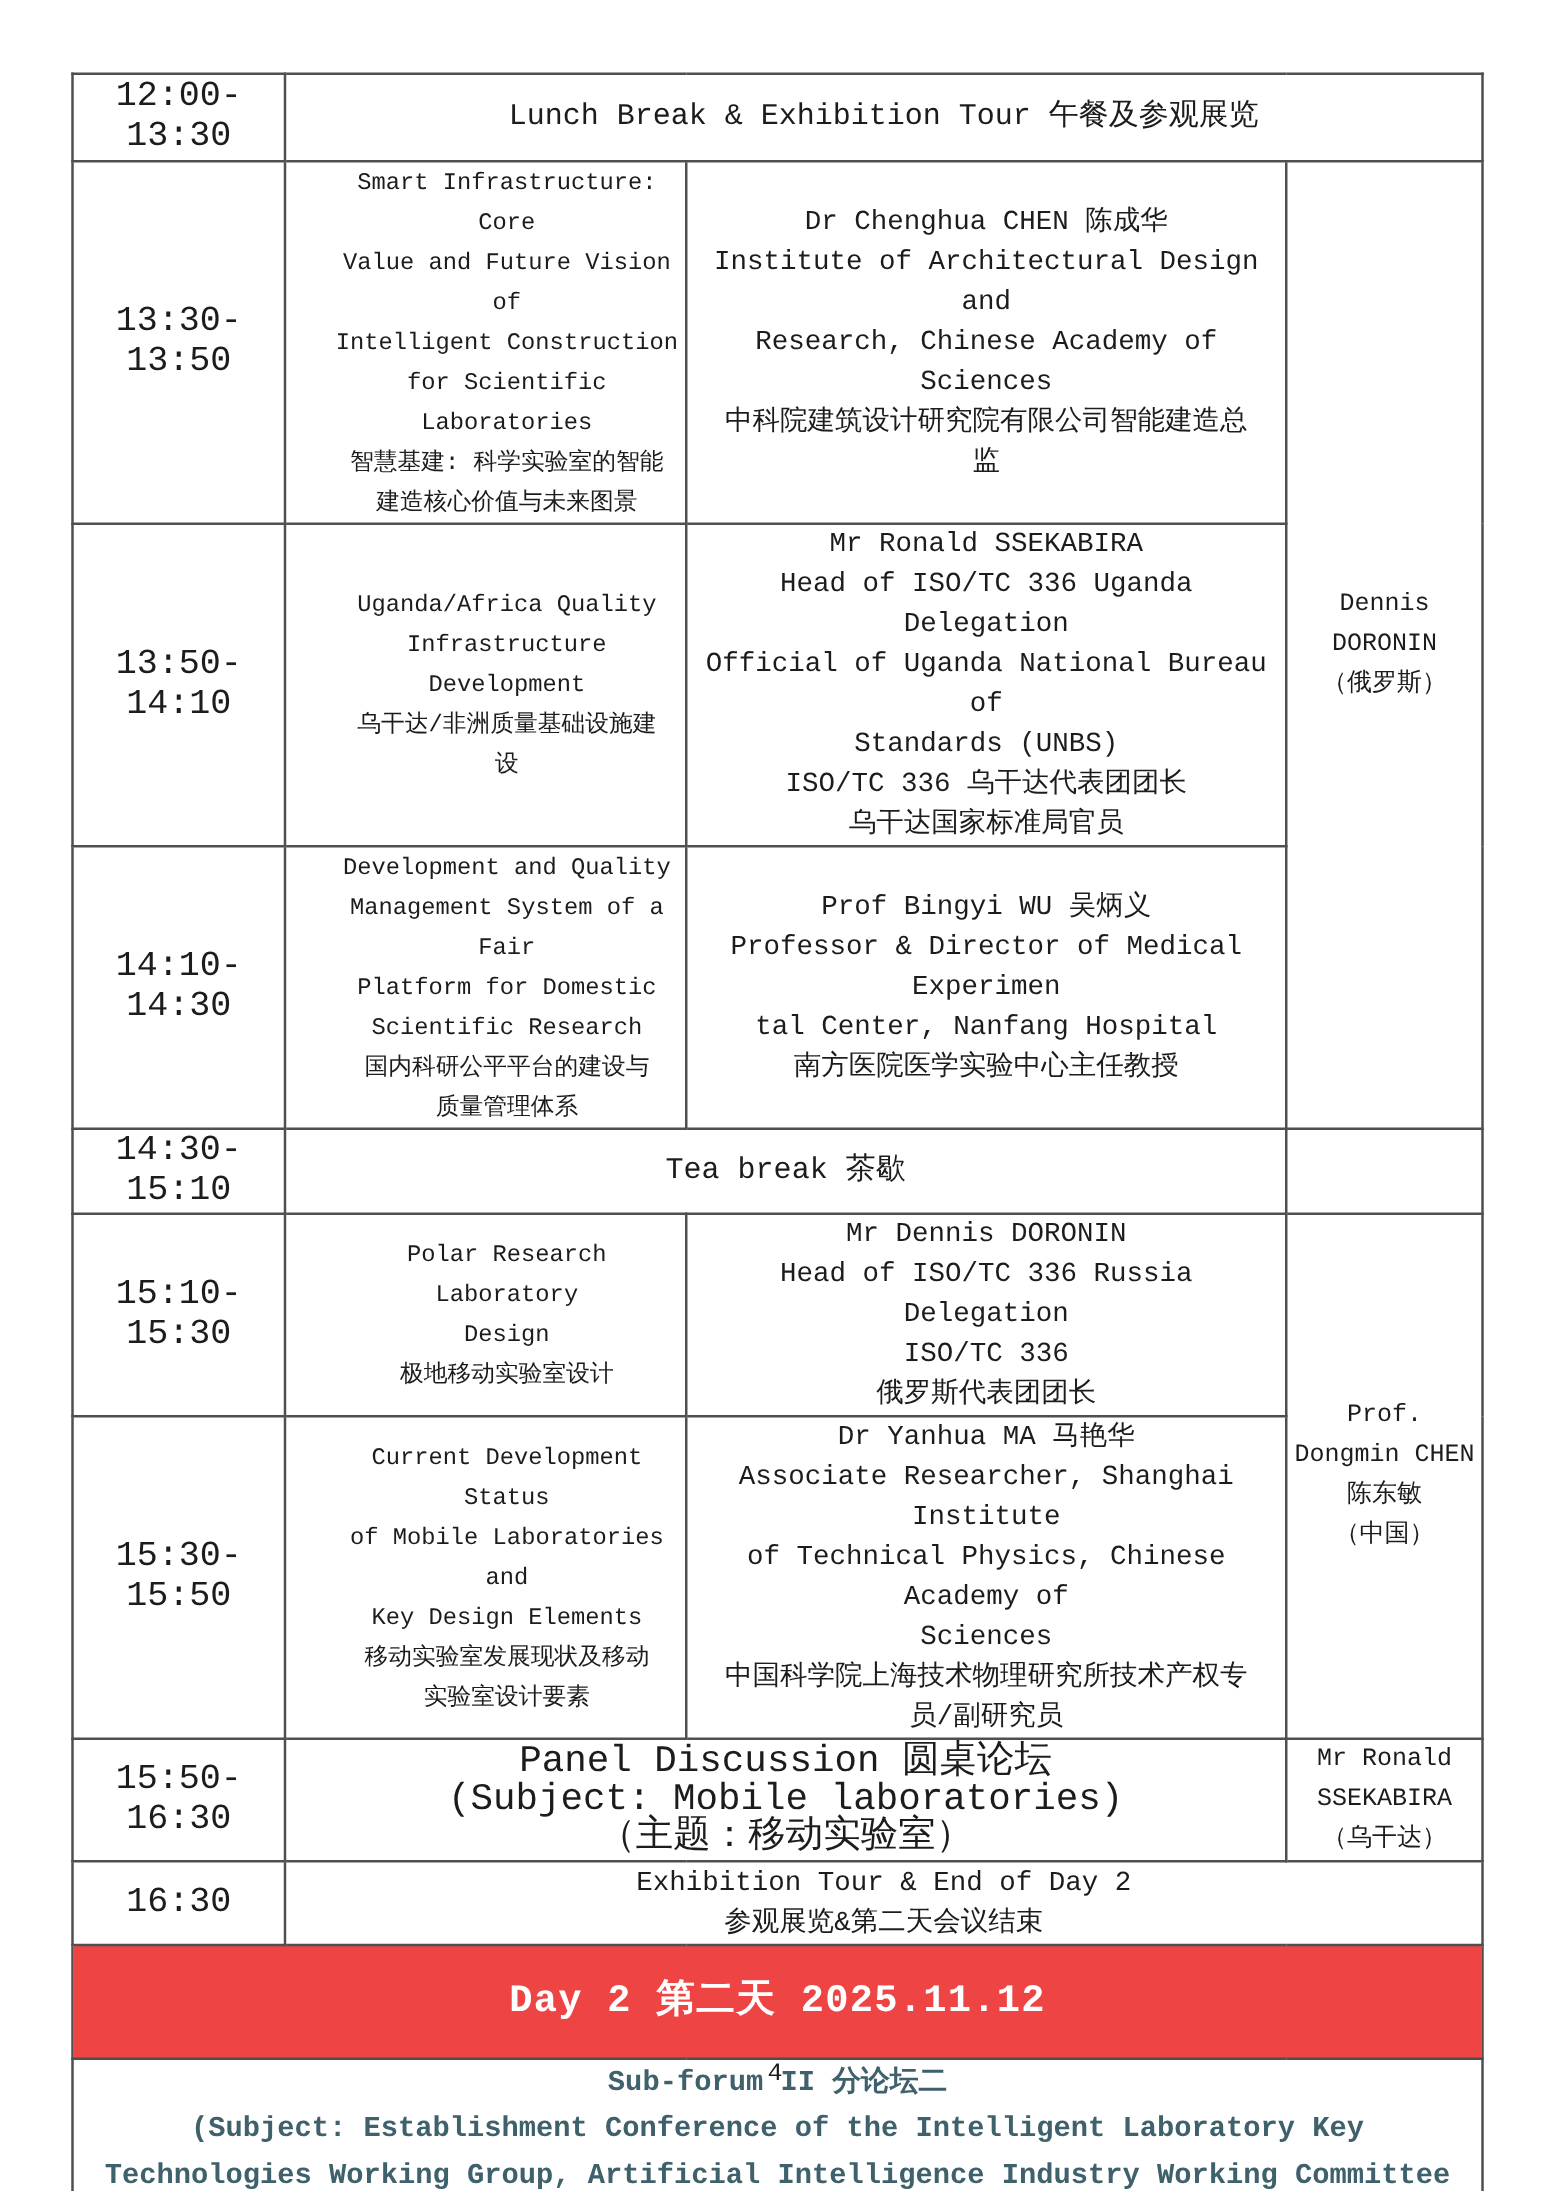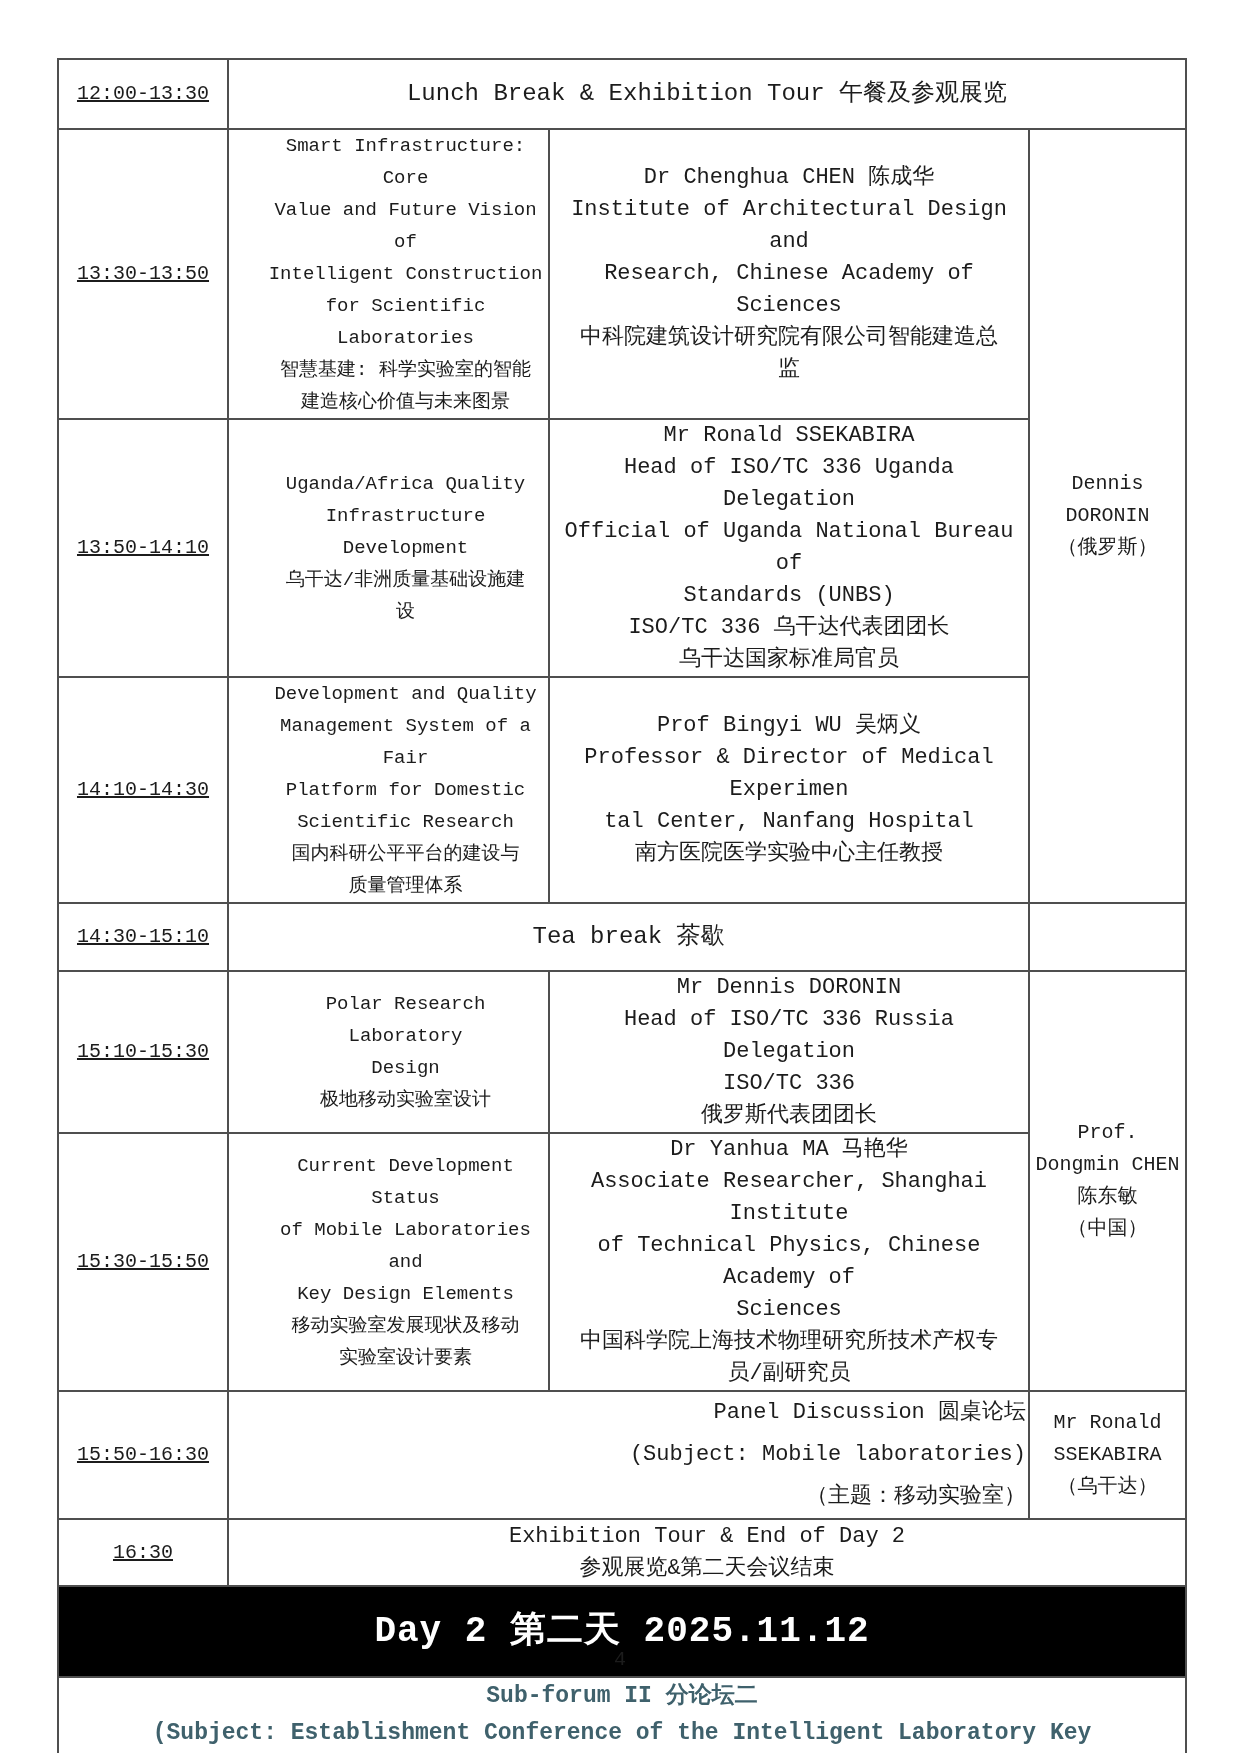--- a/index.html
+++ b/index.html
@@ -15,30 +15,30 @@
     border-collapse:collapse; table-layout:fixed;
   }
   td {
     border:2px solid #4f4f4f;
     text-align:center; vertical-align:middle;
     white-space:pre-line;
     line-height:32px;
     padding:0 2px;
     overflow:hidden;
   }
-  td.time    { font-size:20px;text-decoration:underline; }
+  td.time    { font-size:28px; }
   td.topic   { font-size:19px;padding-left:36px; }
   td.speaker { font-size:22px; }
   td.mod     { font-size:20px; }
   td.wide    { font-size:24px; }
   td.mid     { font-size:22px; }
-  td.panel   { font-size:22px; line-height:42px;text-align:right; }
+  td.panel   { font-size:30px; line-height:30px; }
   td.band {
-    background:#000000; color:#ffffff;
-    font-size:36px; font-weight:bold; line-height:34px;
+    background:#ef4444; color:#ffffff;
+    font-size:31px; font-weight:bold; line-height:34px;
     letter-spacing:1px;
   }
   td.subforum {
     color:#3f616c;
     font-size:23px; line-height:37px;
     font-weight:bold;
   }
   .pagenum {
     position:absolute; left:0; top:1648px; width:1240px;
     text-align:center; font-size:20px; color:#1c1c1c;

